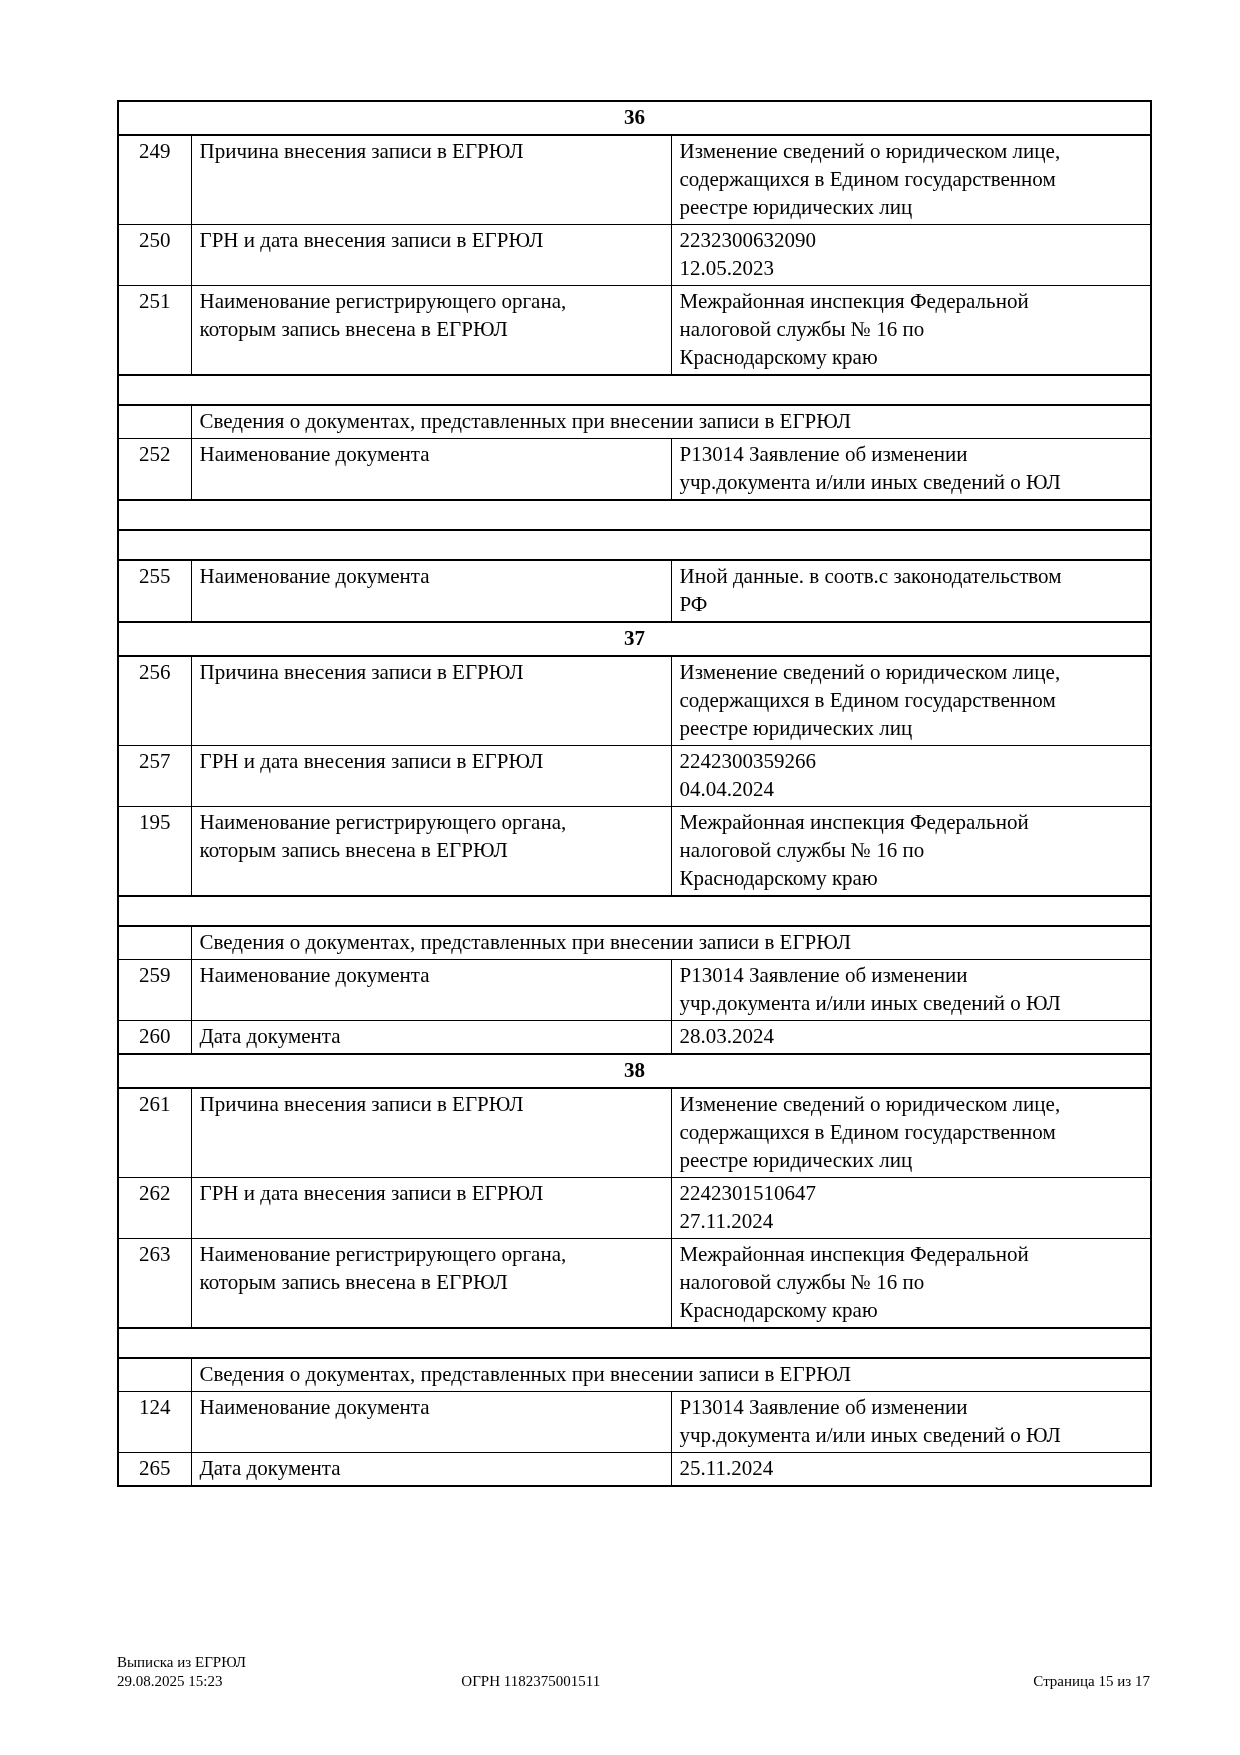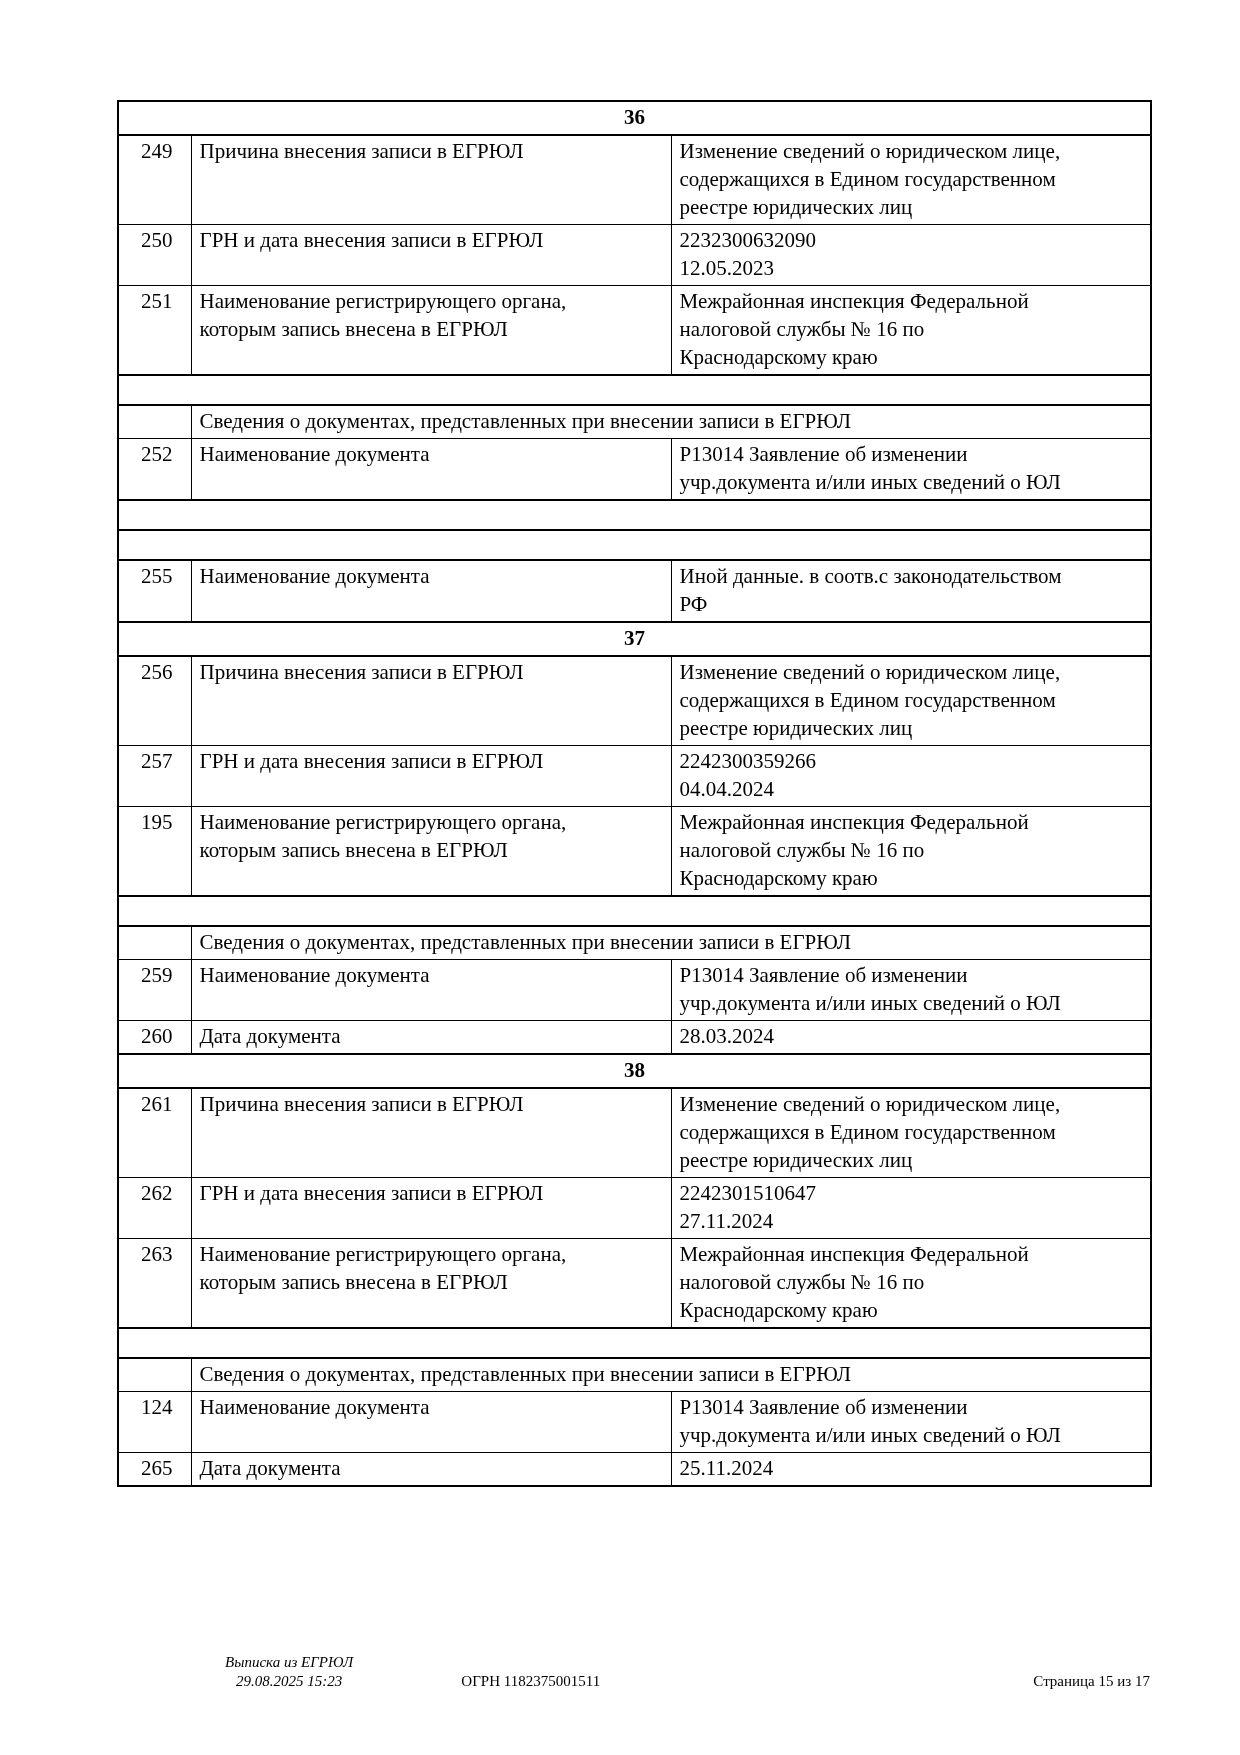--- a/index.html
+++ b/index.html
@@ -27,22 +27,22 @@
     line-height: 28px;
   }
   .doc-table td {
     border: 1px solid #000;
     vertical-align: top;
     padding: 1px 8px 3px 8px;
     white-space: pre-line;
     overflow: hidden;
   }
   .doc-table td.num {
-    text-align: center;
-    padding-left: 6px;
+    text-align: left;
+    padding-left: 20px;
     padding-right: 2px;
   }
   .doc-table tr.section td {
     text-align: center;
     font-weight: bold;
     border-top: 2px solid #000;
     border-bottom: 2px solid #000;
   }
   .doc-table tr.spacer td {
     height: 28px;
@@ -56,21 +56,21 @@
   .page-footer {
     position: absolute;
     left: 117px;
     top: 1653px;
     width: 1033px;
     display: flex;
     align-items: flex-end;
     font-size: 15px;
     line-height: 19px;
   }
-  .page-footer .f-left  { flex: 1 1 0; text-align: center; font-style: italic; }
+  .page-footer .f-left  { flex: 1 1 0; text-align: left; }
   .page-footer .f-center{ flex: 1 1 0; text-align: left; }
   .page-footer .f-right { flex: 1 1 0; text-align: right; }
 </style>
 </head>
 <body>
 
 <table class="doc-table">
   <colgroup>
     <col style="width:73px">
     <col style="width:480px">

